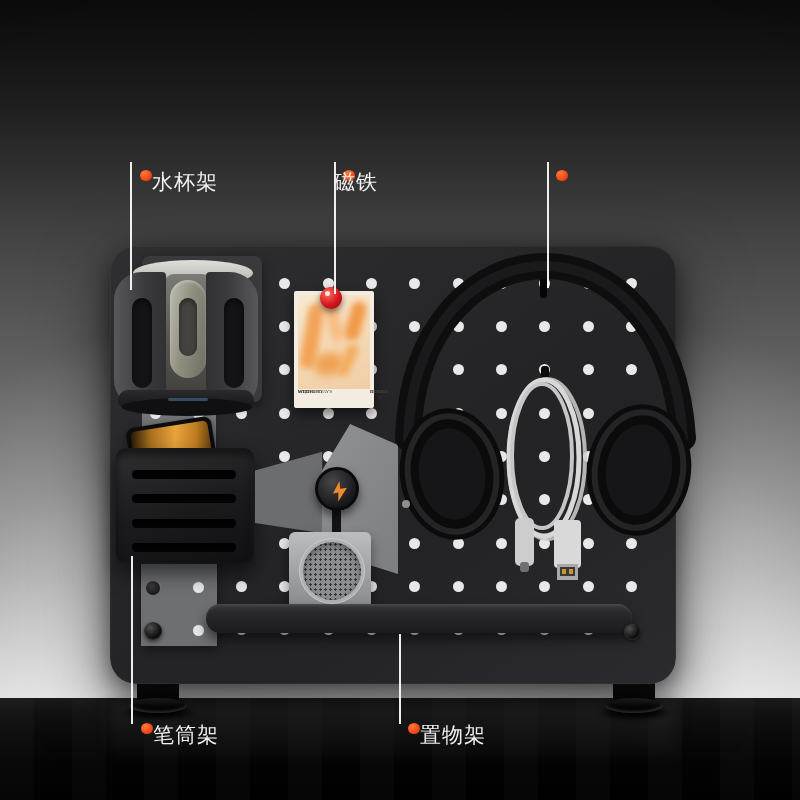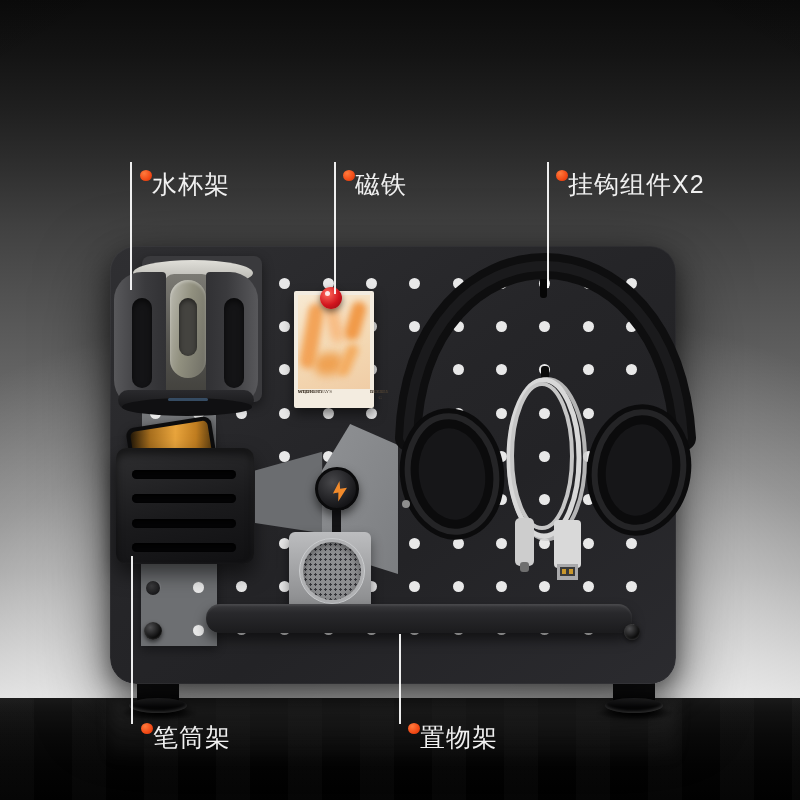--- a/index.html
+++ b/index.html
@@ -126,21 +126,21 @@
   
   .shelf{left:206px;top:604px;width:426px;height:29px;border-radius:14px;
     background:linear-gradient(180deg,#3b3b3e 0%,#29292c 30%,#1b1b1d 100%);
     box-shadow:0 7px 12px rgba(0,0,0,.5), inset 0 2px 2px rgba(255,255,255,.08);}
 
   
   .callouts{left:0;top:0;width:800px;height:800px;z-index:10;}
   .leader{width:2px;background:rgba(255,255,255,.92);}
   .dot{width:12px;height:11px;border-radius:50%;
     background:radial-gradient(circle at 35% 30%, #ff7a3c, var(--accent,#f24a16) 60%, #c83208 100%);}
-  .callout-label{font-size:25px;color:#f0f0f0;letter-spacing:1px;white-space:nowrap;}
+  .callout-label{font-size:21px;color:#f0f0f0;letter-spacing:1px;white-space:nowrap;}
 </style>
 </head>
 <body>
 
 <div class="stage">
 
   <div class="wall"></div>
   <div class="floor"></div>
   <div class="floor-streaks"></div>
   <div class="board-reflection"></div>
@@ -385,19 +385,18 @@
     <div class="leader" style="left:131px;top:556px;height:168px;"></div>
     <div class="leader" style="left:399px;top:634px;height:90px;"></div>
 
     <div class="dot" style="left:140px;top:170px;"></div>
     <div class="dot" style="left:343px;top:170px;"></div>
     <div class="dot" style="left:556px;top:170px;"></div>
     <div class="dot" style="left:141px;top:723px;"></div>
     <div class="dot" style="left:408px;top:723px;"></div>
 
     <div class="callout-label" style="left:152px;top:168px;">水杯架</div>
-    <div class="callout-label" style="left:355px;top:168px;">磁铁</div>
-    <div class="callout-label" style="left:568px;top:168px;">挂钩组件X2</div>
+    <div class="callout-label" style="left:334px;top:168px;">磁铁</div>
     <div class="callout-label" style="left:153px;top:721px;">笔筒架</div>
     <div class="callout-label" style="left:420px;top:721px;">置物架</div>
   </div>
 
 </div>
 
 </body></html>

